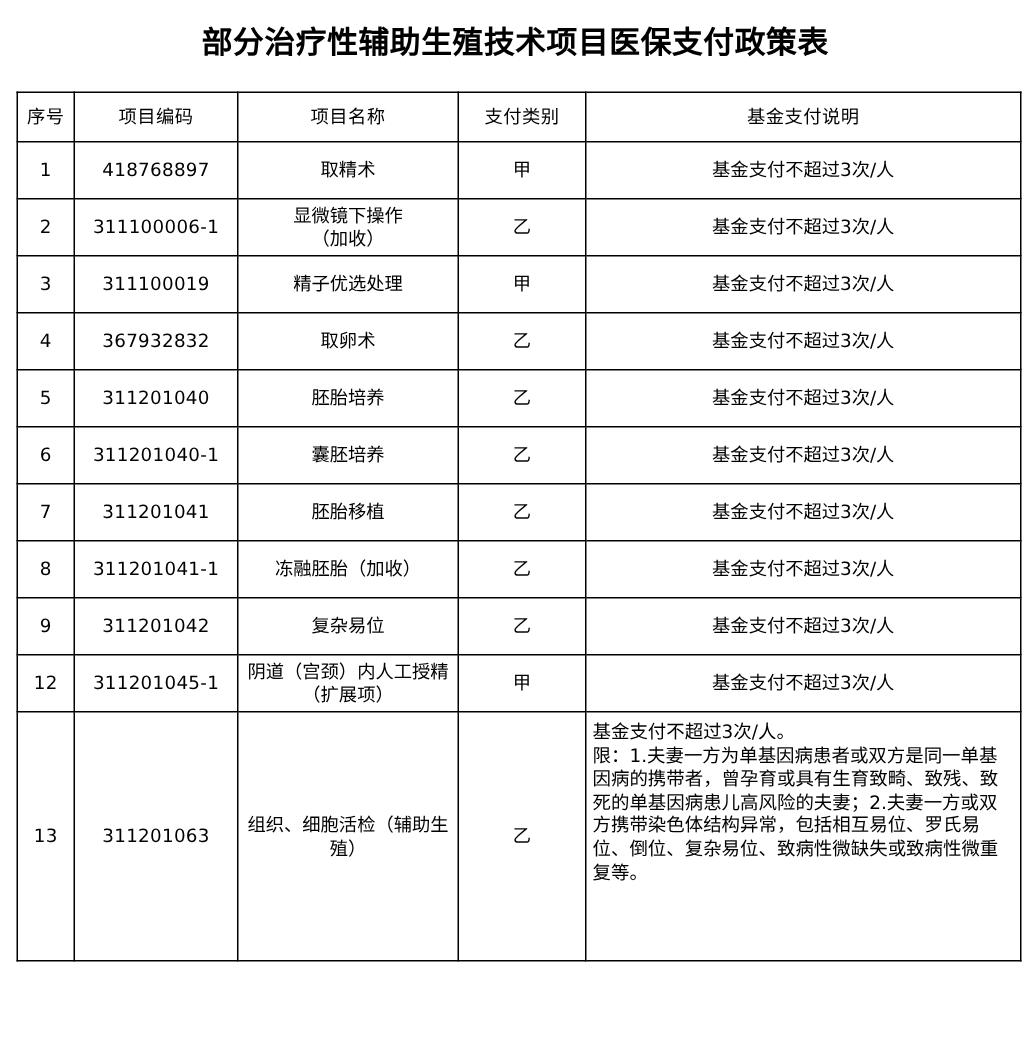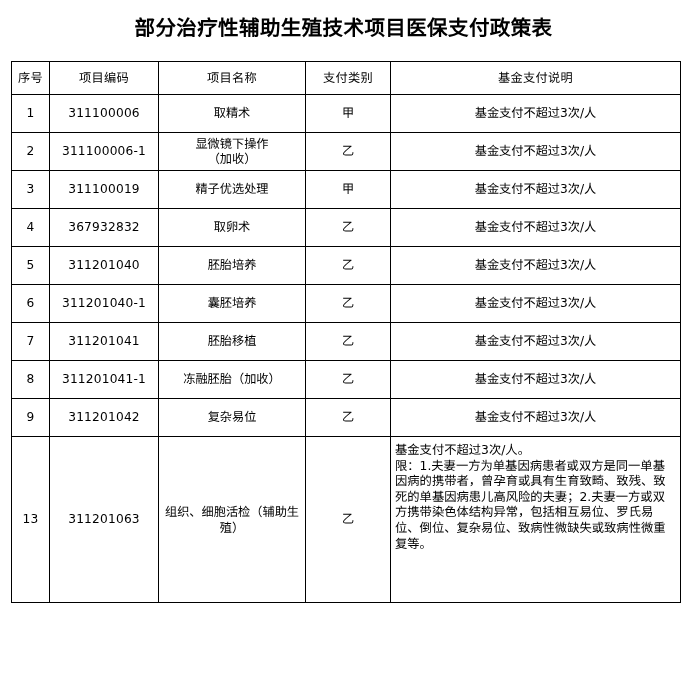--- a/index.html
+++ b/index.html
@@ -125,21 +125,21 @@
           <th>序号</th>
           <th>项目编码</th>
           <th>项目名称</th>
           <th>支付类别</th>
           <th>基金支付说明</th>
         </tr>
       </thead>
       <tbody id="table-body">
           <tr>
             <td class="seq">1</td>
-            <td class="code">311100006</td>
+            <td class="code">418768897</td>
             <td class="name pre">取精术</td>
             <td class="type">甲</td>
             <td class="note">基金支付不超过3次/人</td>
           </tr>
           <tr>
             <td class="seq">2</td>
             <td class="code">311100006-1</td>
             <td class="name pre">显微镜下操作
 （加收）</td>
             <td class="type">乙</td>
@@ -185,20 +185,28 @@
             <td class="code">311201041-1</td>
             <td class="name pre">冻融胚胎（加收）</td>
             <td class="type">乙</td>
             <td class="note">基金支付不超过3次/人</td>
           </tr>
           <tr>
             <td class="seq">9</td>
             <td class="code">311201042</td>
             <td class="name pre">复杂易位</td>
             <td class="type">乙</td>
+            <td class="note">基金支付不超过3次/人</td>
+          </tr>
+          <tr>
+            <td class="seq">12</td>
+            <td class="code">311201045-1</td>
+            <td class="name pre">阴道（宫颈）内人工授精
+（扩展项）</td>
+            <td class="type">甲</td>
             <td class="note">基金支付不超过3次/人</td>
           </tr>
           <tr class="row-last">
             <td class="seq">13</td>
             <td class="code">311201063</td>
             <td class="name pre">组织、细胞活检（辅助生
 殖）</td>
             <td class="type">乙</td>
             <td class="note">基金支付不超过3次/人。
 限：1.夫妻一方为单基因病患者或双方是同一单基因病的携带者，曾孕育或具有生育致畸、致残、致死的单基因病患儿高风险的夫妻；2.夫妻一方或双方携带染色体结构异常，包括相互易位、罗氏易位、倒位、复杂易位、致病性微缺失或致病性微重复等。</td>

